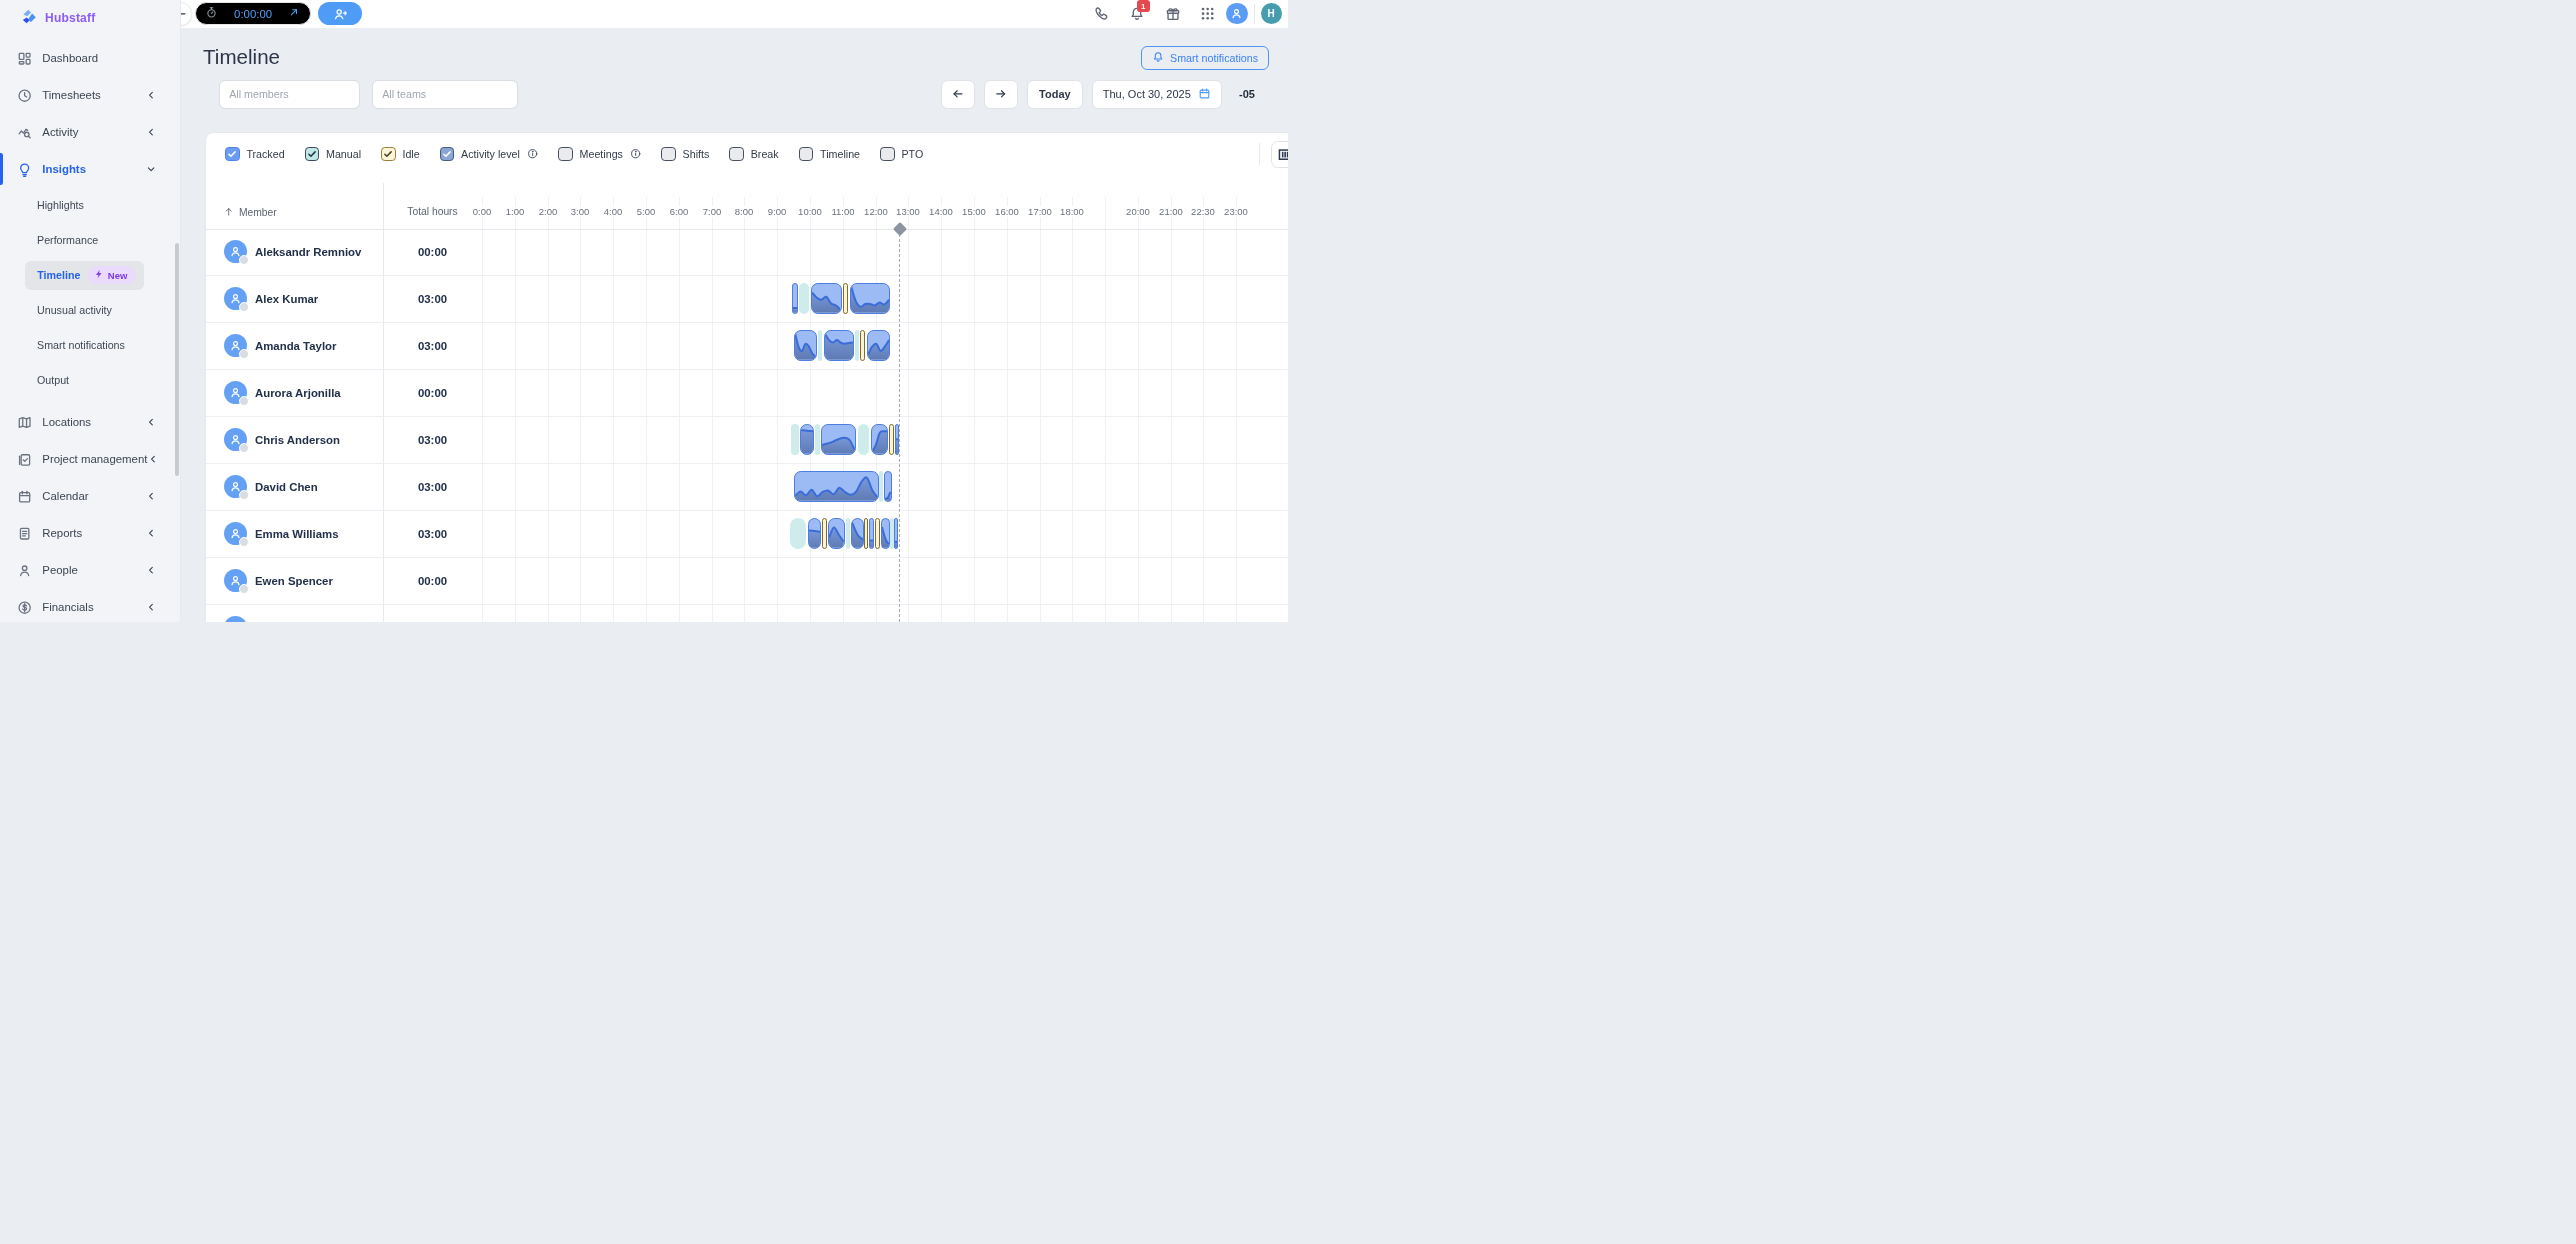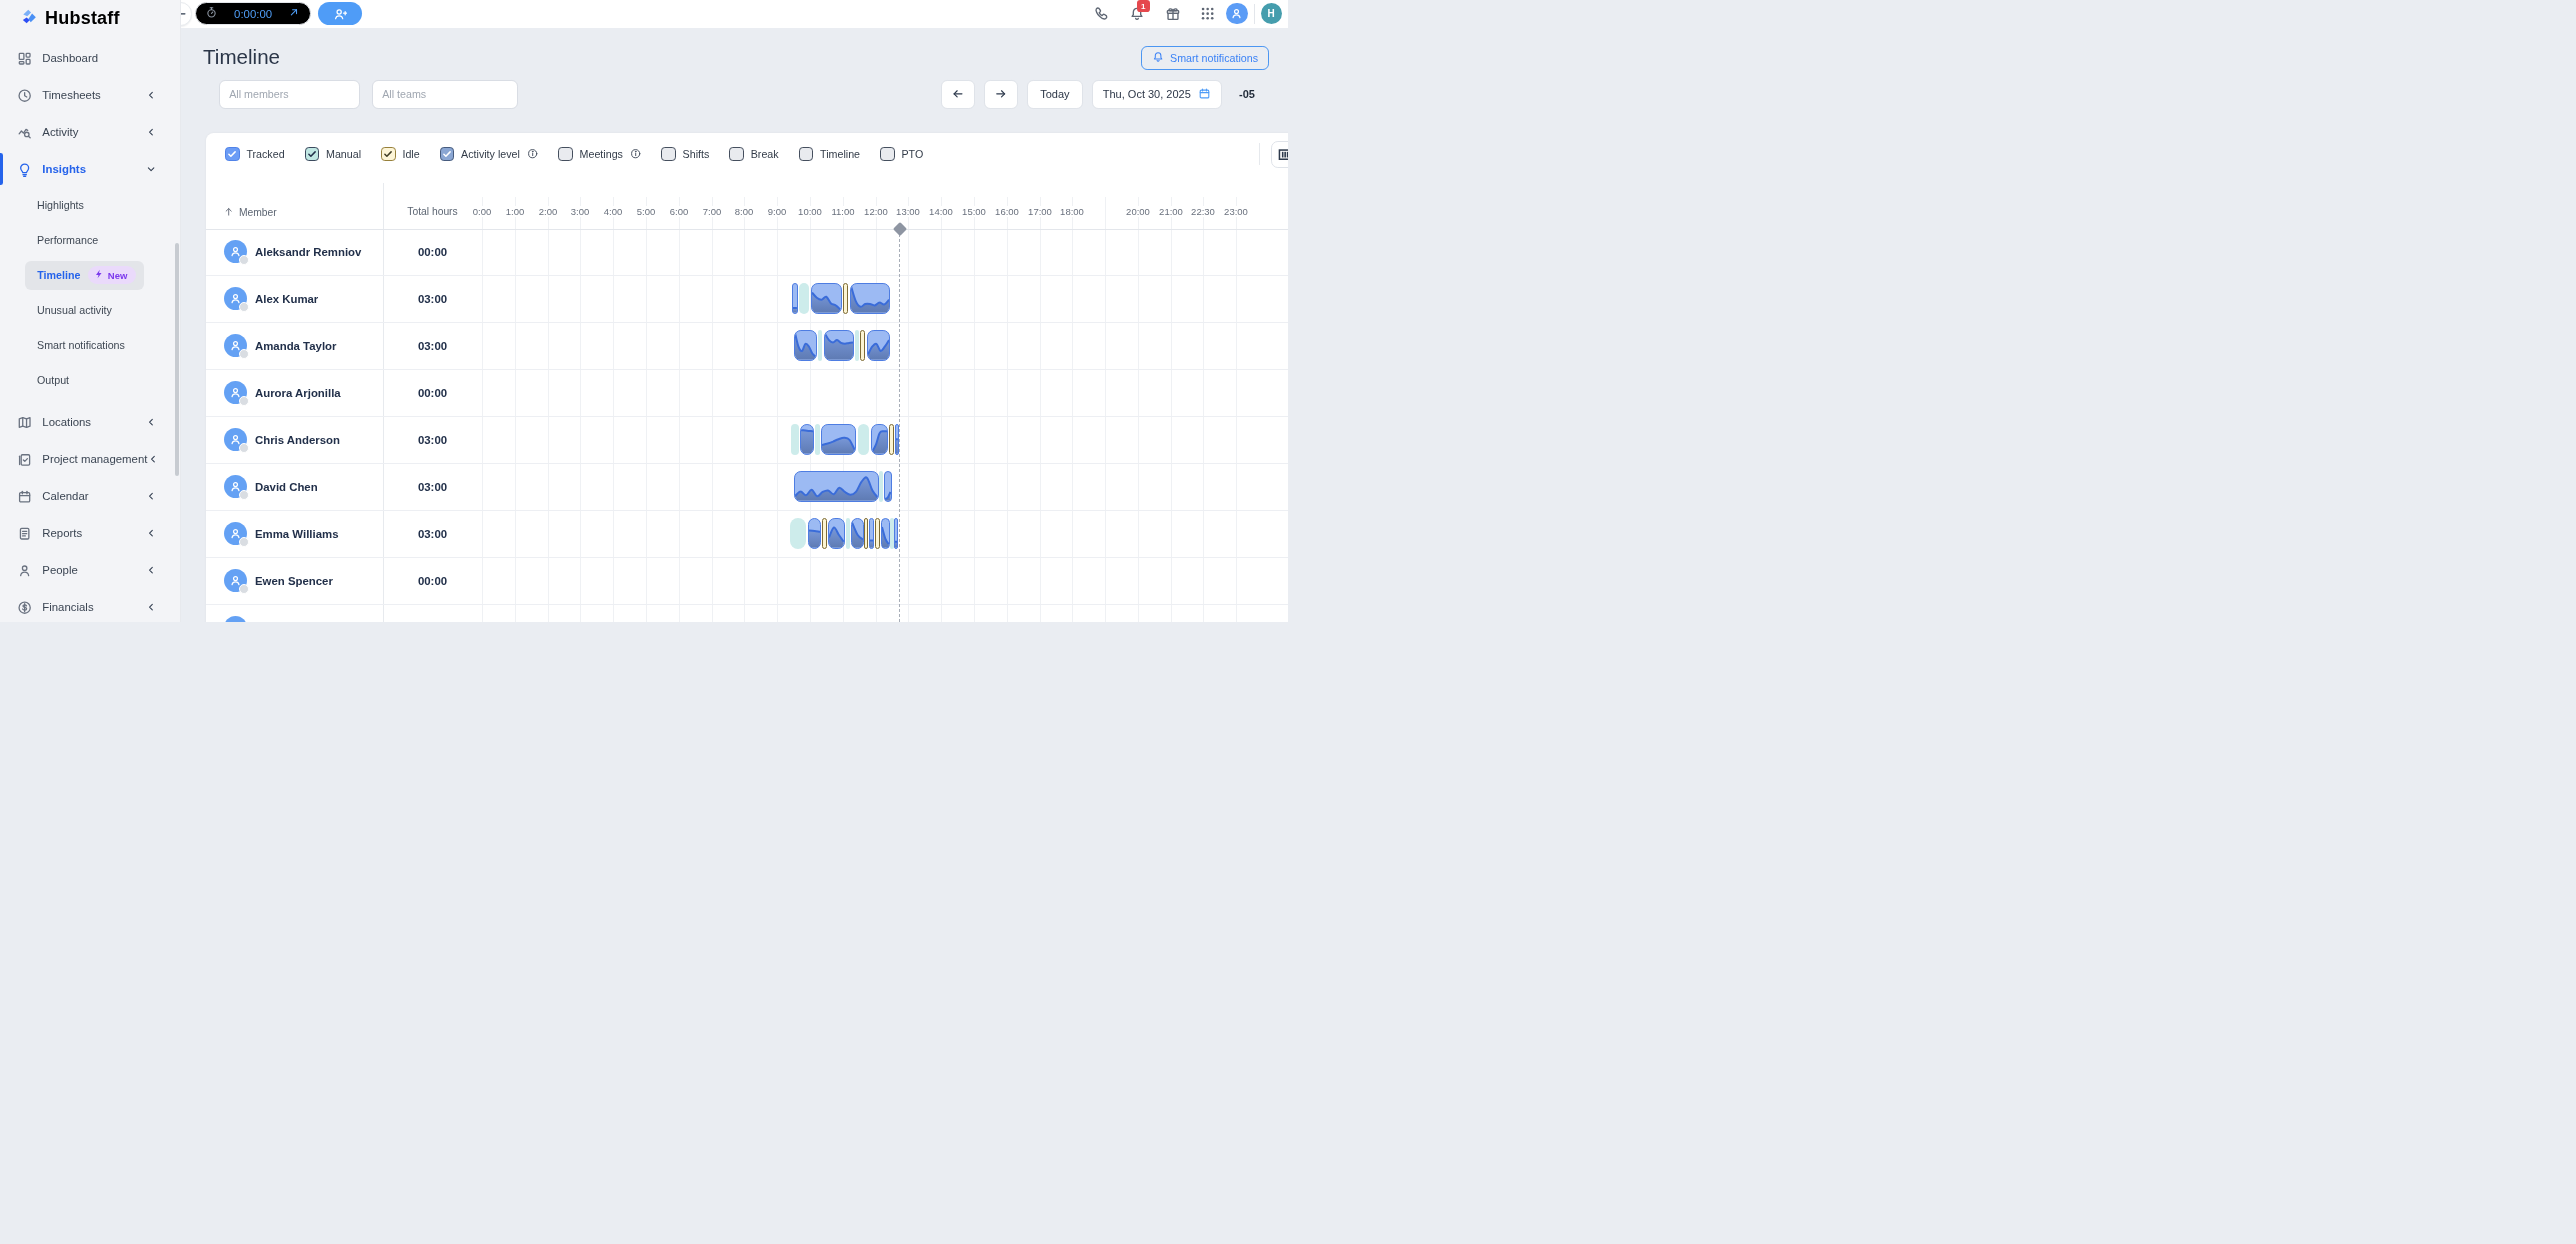--- a/index.html
+++ b/index.html
@@ -2,21 +2,21 @@
 <html style="font-size:12.2px"><head>
 <meta charset="utf-8">
 <style>
   *{margin:0;padding:0;box-sizing:border-box}
   html,body{width:1288px;height:622px;overflow:hidden}
   body{font-family:"Liberation Sans",sans-serif;background:#eaedf2;position:relative;color:#2e3a4d}
 
   
   .sidebar{position:absolute;left:0;top:0;width:181px;height:100%;background:#f3f4f7;border-right:0.8px solid #e7e9ed;z-index:6}
   .logo{display:flex;align-items:center;gap:6.1px;padding:7.6px 0 0 20px;height:29px;cursor:pointer}
-  .logo-text{font-size:18px;font-weight:800;color:#000000;letter-spacing:0.2px}
+  .logo-text{font-size:12px;font-weight:800;color:#8b5cf6;letter-spacing:0.2px}
   .nav{padding-top:10.7px}
   .nav-item{position:relative;display:flex;align-items:center;height:37px;padding:0 23px 0 17px;font-size:11.4px;color:#3a4452;cursor:pointer}
   .nav-item .lbl{margin-left:10px;white-space:nowrap}
   .nav-item .chev{margin-left:auto;display:flex}
   .nav-item.active{color:#2563eb;font-weight:700}
   .active-bar{position:absolute;left:0;top:2.3px;bottom:2.3px;width:3.1px;background:#2563eb;border-radius:0 2.3px 2.3px 0}
   .nav-sub{display:flex;align-items:center;height:35px;padding-left:37px;font-size:10.7px;color:#3f4854;cursor:pointer;white-space:nowrap}
   .nav-sub.pill-row{padding-left:25px}
   .tl-pill{display:flex;align-items:center;gap:7.6px;height:29px;background:#e3e5e9;border-radius:6.1px;padding:0 8.4px 0 12.2px}
   .tl-pill .tl-lbl{color:#2563eb;font-weight:700;font-size:10.7px}
@@ -41,21 +41,21 @@
   .main{position:absolute;left:181px;top:27.5px;right:0;bottom:0;background:#eaedf2;overflow:hidden}
   .page-title{position:absolute;left:22px;top:17px;font-size:20.6px;font-weight:500;color:#2b3648}
   .filter-input{position:absolute;top:52px;height:29px;border:0.8px solid #d9dde4;border-radius:6.1px;background:#fff;font-family:inherit;font-size:10.7px;color:#333;padding:0 9.2px;outline:none}
   .filter-input::placeholder{color:#a0a7b1}
   .fi-members{left:38px;width:141px}
   .fi-teams{left:191px;width:146px}
   .smart-btn{position:absolute;top:18.3px;right:19px;height:24.4px;display:flex;align-items:center;gap:6.1px;border:0.8px solid #4b96f2;border-radius:6.1px;background:transparent;color:#3b82f6;font-size:10.7px;font-family:inherit;padding:0 10px;cursor:pointer}
   .ctrl-row{position:absolute;top:52px;right:33px;display:flex;align-items:center}
   .ctrl-btn{height:29px;background:#fff;border:0.8px solid #dfe3e9;border-radius:6.1px;display:flex;align-items:center;justify-content:center;font-size:11px;color:#2d3748;font-family:inherit;cursor:pointer}
   .arr-btn{width:34px}
-  .today-btn{width:56px;margin-left:9.2px;font-weight:400}
+  .today-btn{width:56px;margin-left:9.2px;font-weight:700}
   .date-btn{width:130px;margin-left:9.2px;gap:7.6px;font-weight:500}
   .tz{margin-left:17px;font-size:11px;font-weight:700;color:#1f2937}
 
   
   .card{position:absolute;left:25px;top:105px;width:1107px;height:534px;background:#fff;border-radius:7.6px;box-shadow:0 0.8px 2.3px rgba(16,24,40,.06);overflow:hidden}
   .toggles{position:absolute;left:0;top:0;right:69px;height:43px;display:flex;align-items:center;padding-left:19px;gap:20px}
   .toggle{display:flex;align-items:center;gap:6.9px;font-size:10.7px;color:#333c49;cursor:pointer;white-space:nowrap}
   .cb{width:14.5px;height:14.5px;border-radius:3.8px;display:flex;align-items:center;justify-content:center;flex:0 0 auto}
   .v-div{position:absolute;right:53px;top:10.7px;width:0.8px;height:21.4px;background:#e6e9ed}
   .cols-btn{position:absolute;right:15.3px;top:8.4px;width:27px;height:27px;border:0.8px solid #dfe3e9;border-radius:6.9px;background:#fff;display:flex;align-items:center;justify-content:center;cursor:pointer}

